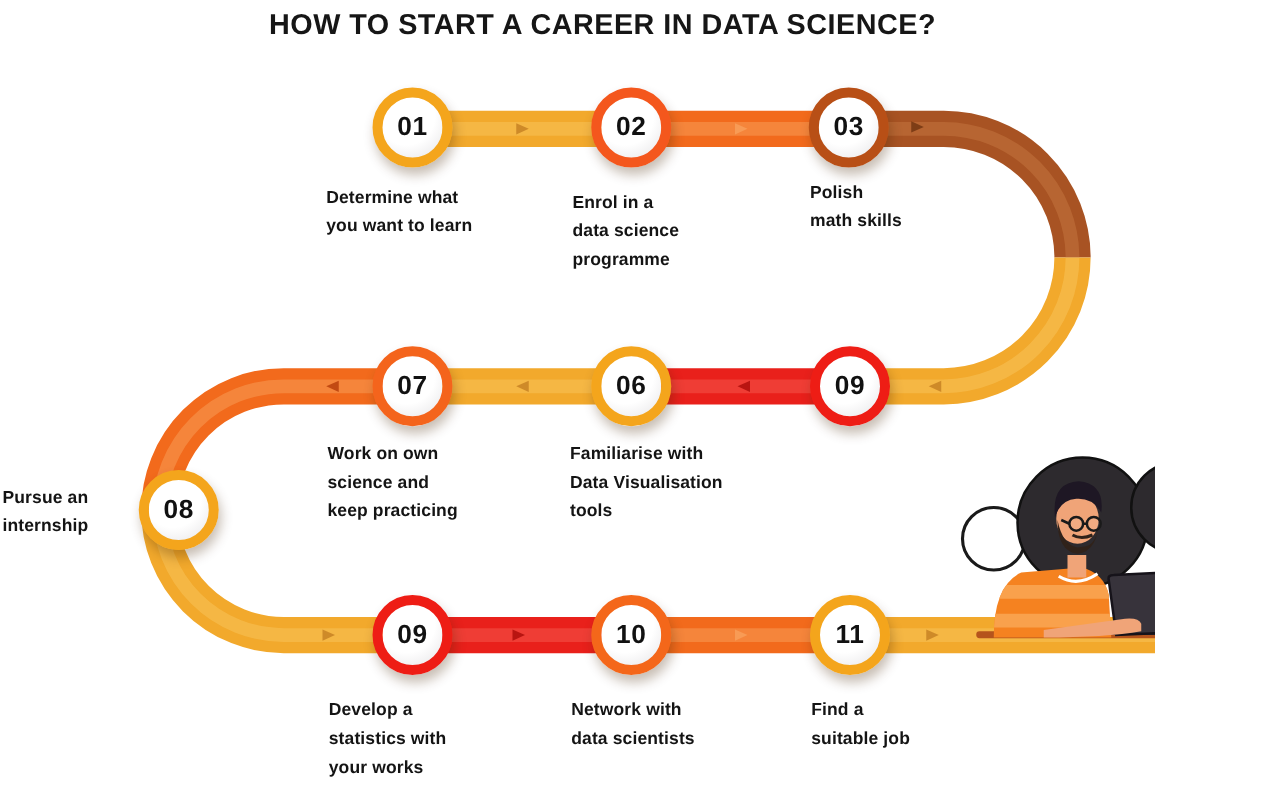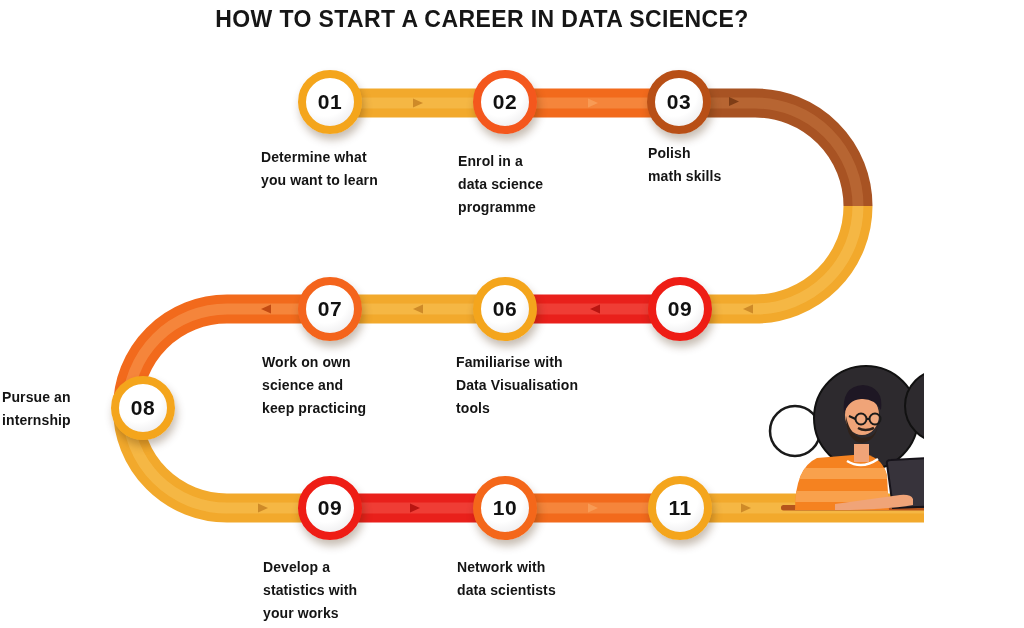--- a/index.html
+++ b/index.html
@@ -116,20 +116,22 @@
   <div class="label" style="left:262px;top:351px">Work on own
 science and
 keep practicing</div>
   <div class="label" style="left:2px;top:386px">Pursue an
 internship</div>
   <div class="label" style="left:263px;top:556px">Develop a
 statistics with
 your works</div>
   <div class="label" style="left:457px;top:556px">Network with
 data scientists</div>
+  <div class="label" style="left:649px;top:556px">Find a
+suitable job</div>
 
   <svg class="person-svg" width="215" height="170" viewBox="0 0 215 170">
     <circle cx="30" cy="73" r="25" fill="none" stroke-width="2.5" stroke="#1A1A1A"></circle>
     <circle cx="101" cy="60" r="52" stroke="#111111" stroke-width="2" fill="#2D2A2E"></circle>
     <circle cx="176" cy="48" r="36" stroke="#111111" stroke-width="2" fill="#2D2A2E"></circle>
 
     <rect x="16" y="147" width="182" height="5.5" rx="2.5" fill="#B5541C"></rect>
 
     <path id="torso" d="M30 152 Q30 110 52 100 L100 96 Q118 100 122 118 L124 152 Z" fill="#F58220"></path>
     <clipPath id="torsoClip">

